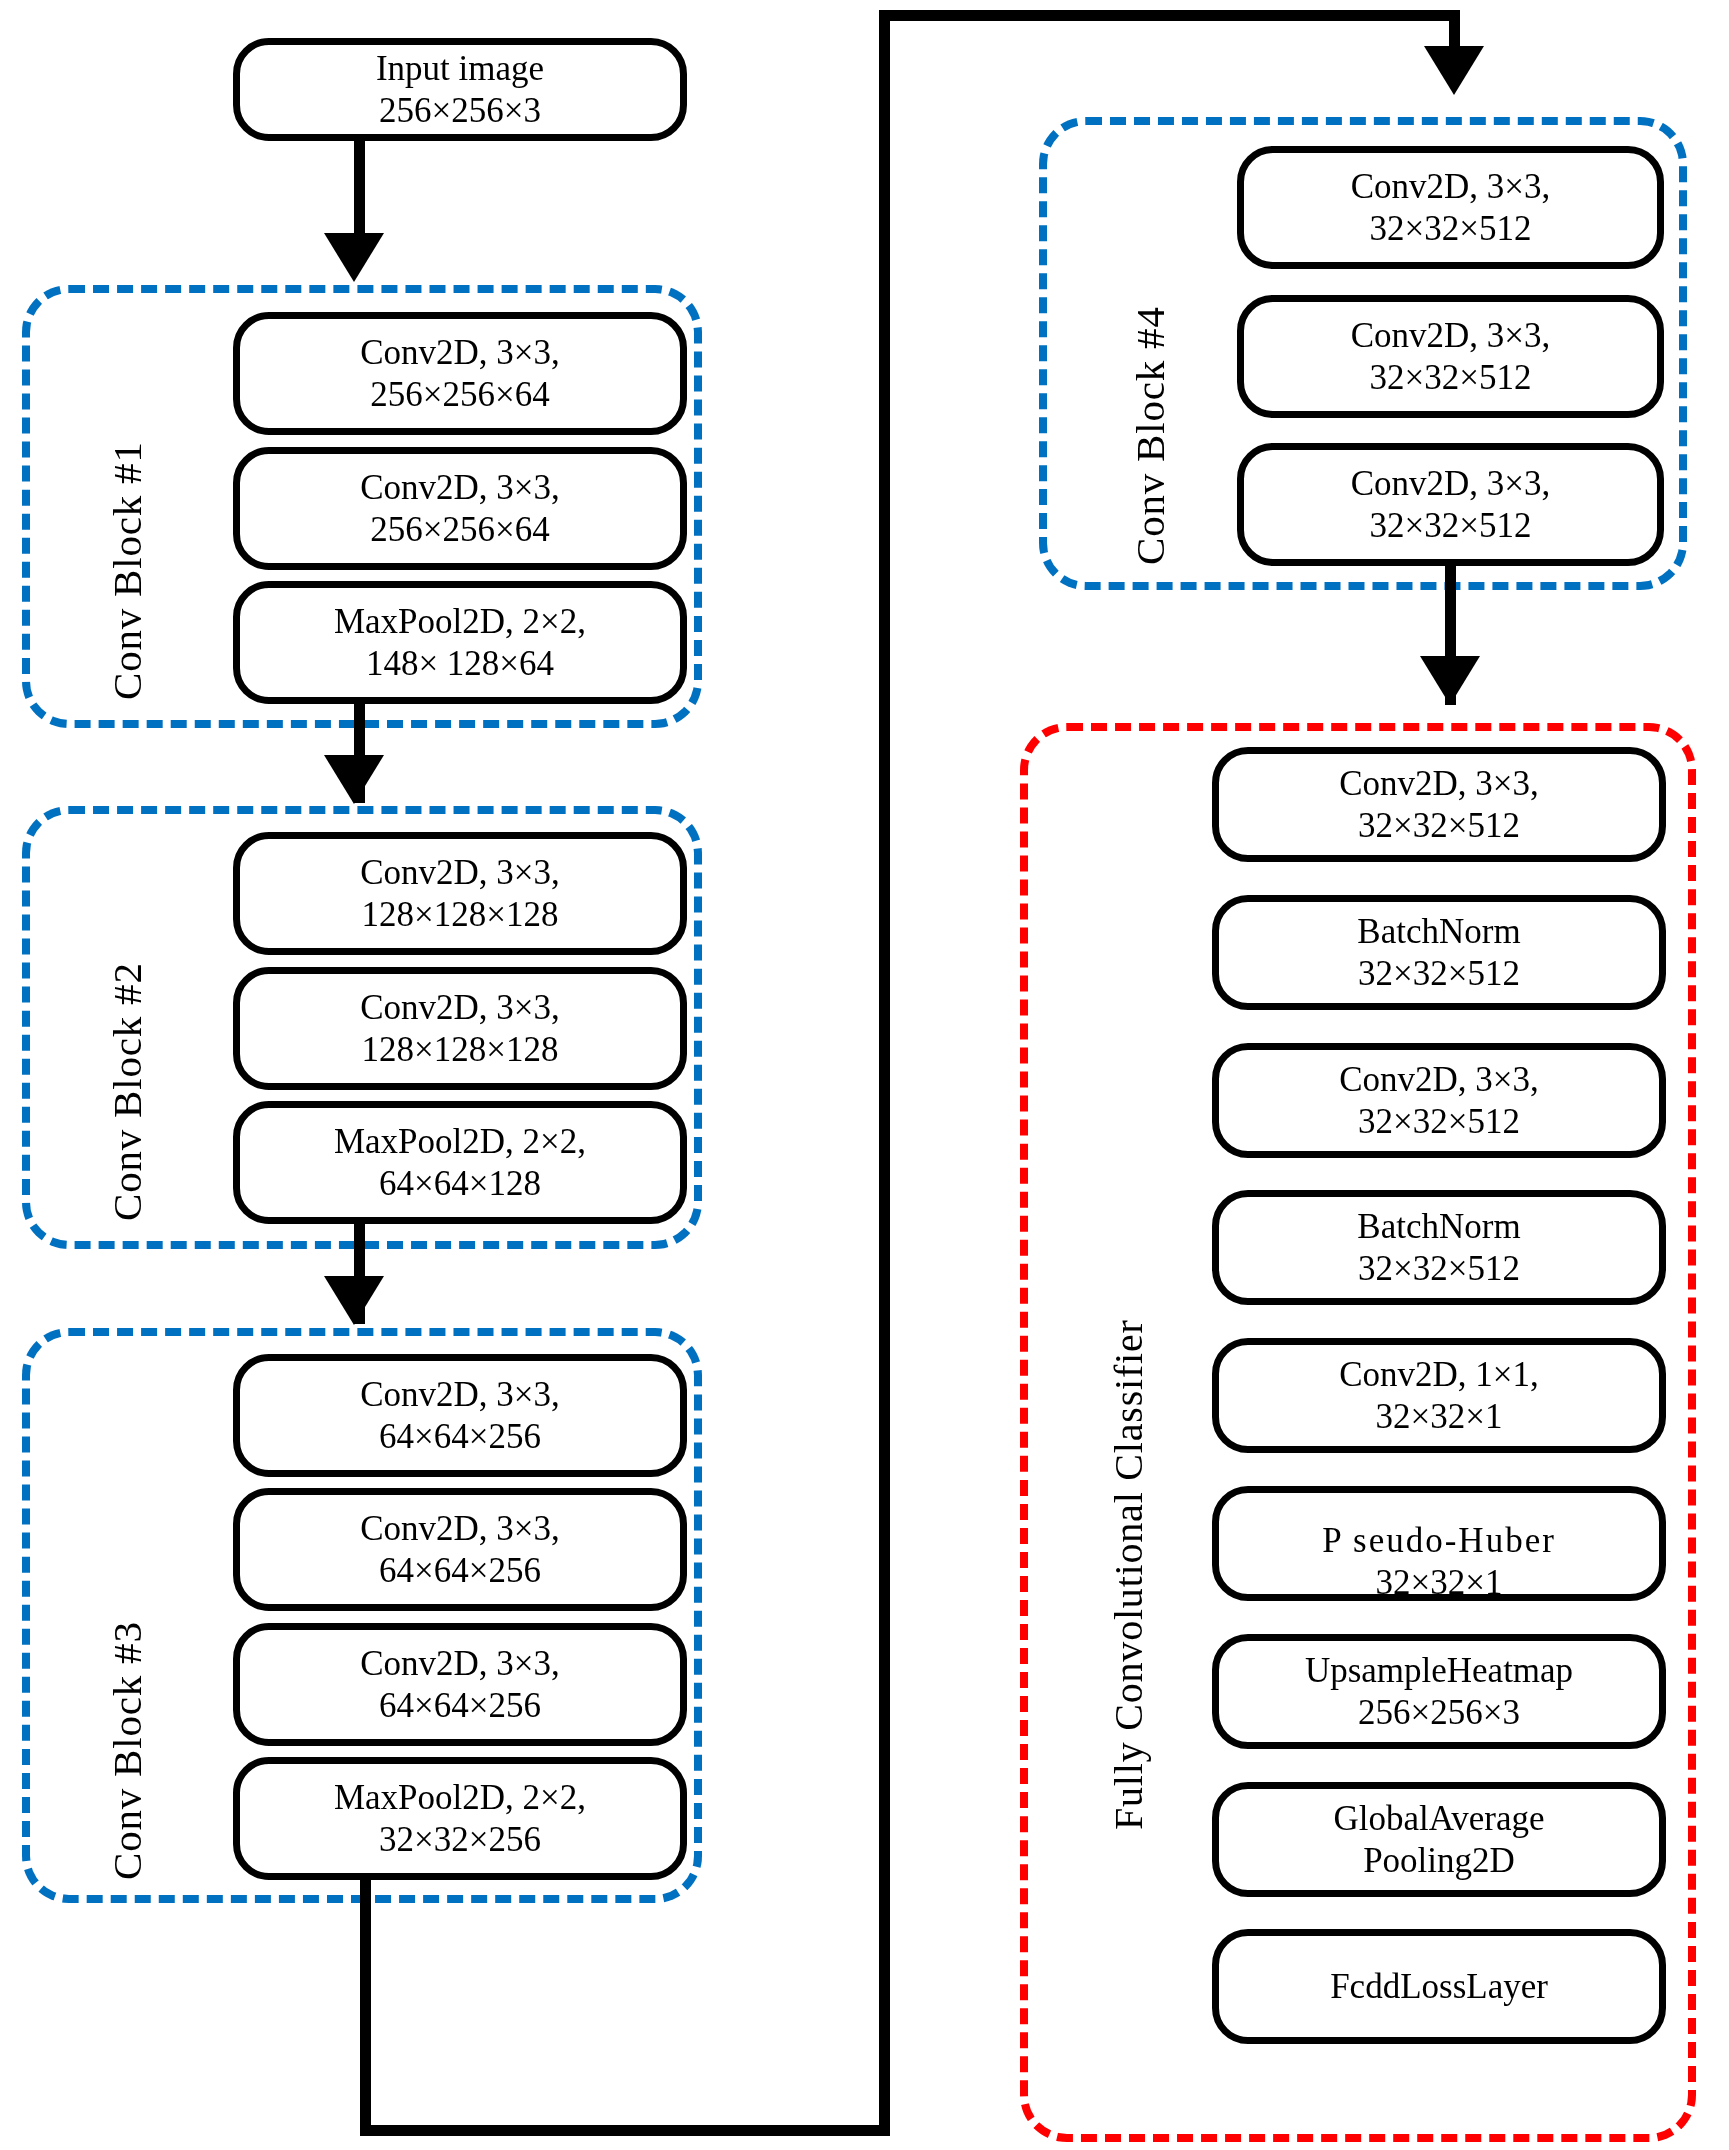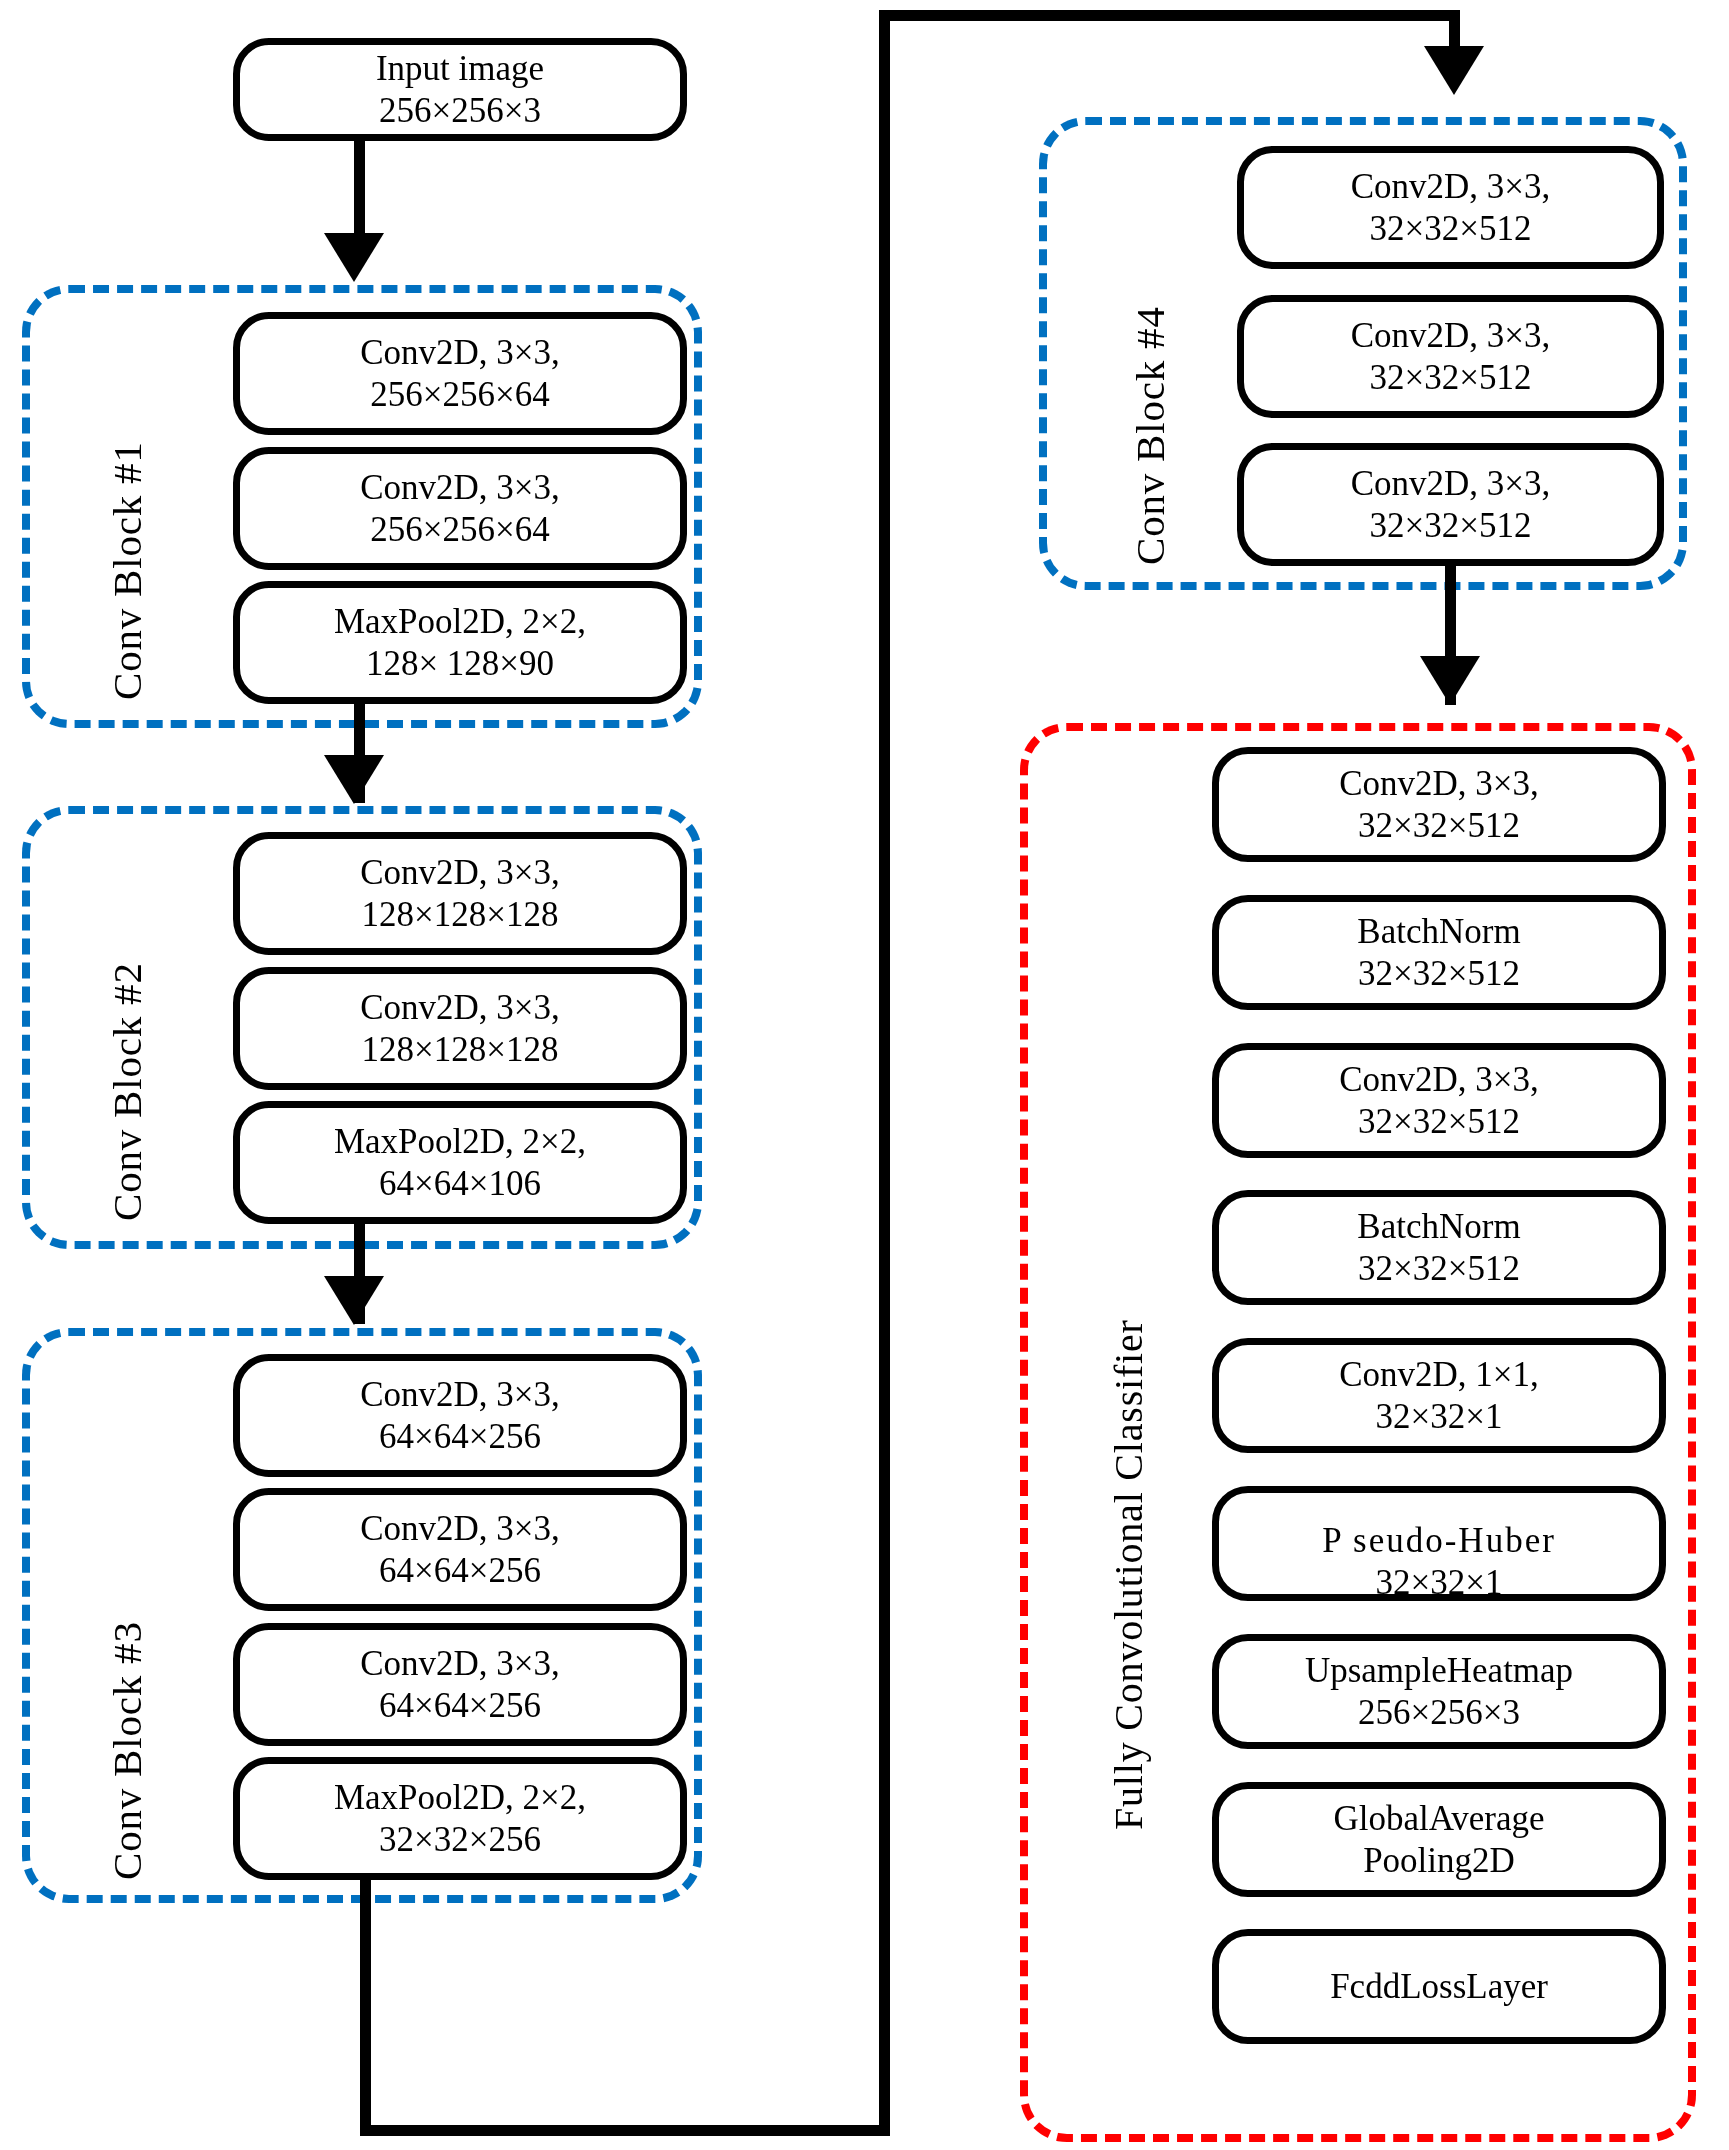--- a/index.html
+++ b/index.html
@@ -105,40 +105,40 @@
   <div class="node" style="left:233px; top:312px; width:454px; height:123px;">
     <span class="l1">Conv2D, 3×3,</span>
     <span class="l2">256×256×64</span>
   </div>
   <div class="node" style="left:233px; top:447px; width:454px; height:123px;">
     <span class="l1">Conv2D, 3×3,</span>
     <span class="l2">256×256×64</span>
   </div>
   <div class="node" style="left:233px; top:581px; width:454px; height:123px;">
     <span class="l1">MaxPool2D, 2×2,</span>
-    <span class="l2">128× 128×90</span>
+    <span class="l2">148× 128×64</span>
   </div>
 
   <div class="vline" style="left:354px; top:700px; height:103px;"></div>
   <div class="arrowhead" style="left:324px; top:755px;"></div>
 
   <div class="group blue" style="left:22px; top:806px; width:680px; height:443px;"></div>
   <div class="group-label big" style="left:103px; top:1221px;">Conv Block #2</div>
 
   <div class="node" style="left:233px; top:832px; width:454px; height:123px;">
     <span class="l1">Conv2D, 3×3,</span>
     <span class="l2">128×128×128</span>
   </div>
   <div class="node" style="left:233px; top:967px; width:454px; height:123px;">
     <span class="l1">Conv2D, 3×3,</span>
     <span class="l2">128×128×128</span>
   </div>
   <div class="node" style="left:233px; top:1101px; width:454px; height:123px;">
     <span class="l1">MaxPool2D, 2×2,</span>
-    <span class="l2">64×64×106</span>
+    <span class="l2">64×64×128</span>
   </div>
 
   <div class="vline" style="left:354px; top:1221px; height:103px;"></div>
   <div class="arrowhead" style="left:324px; top:1276px;"></div>
 
   <div class="group blue" style="left:22px; top:1328px; width:680px; height:575px;"></div>
   <div class="group-label big" style="left:103px; top:1880px;">Conv Block #3</div>
 
   <div class="node" style="left:233px; top:1354px; width:454px; height:123px;">
     <span class="l1">Conv2D, 3×3,</span>

